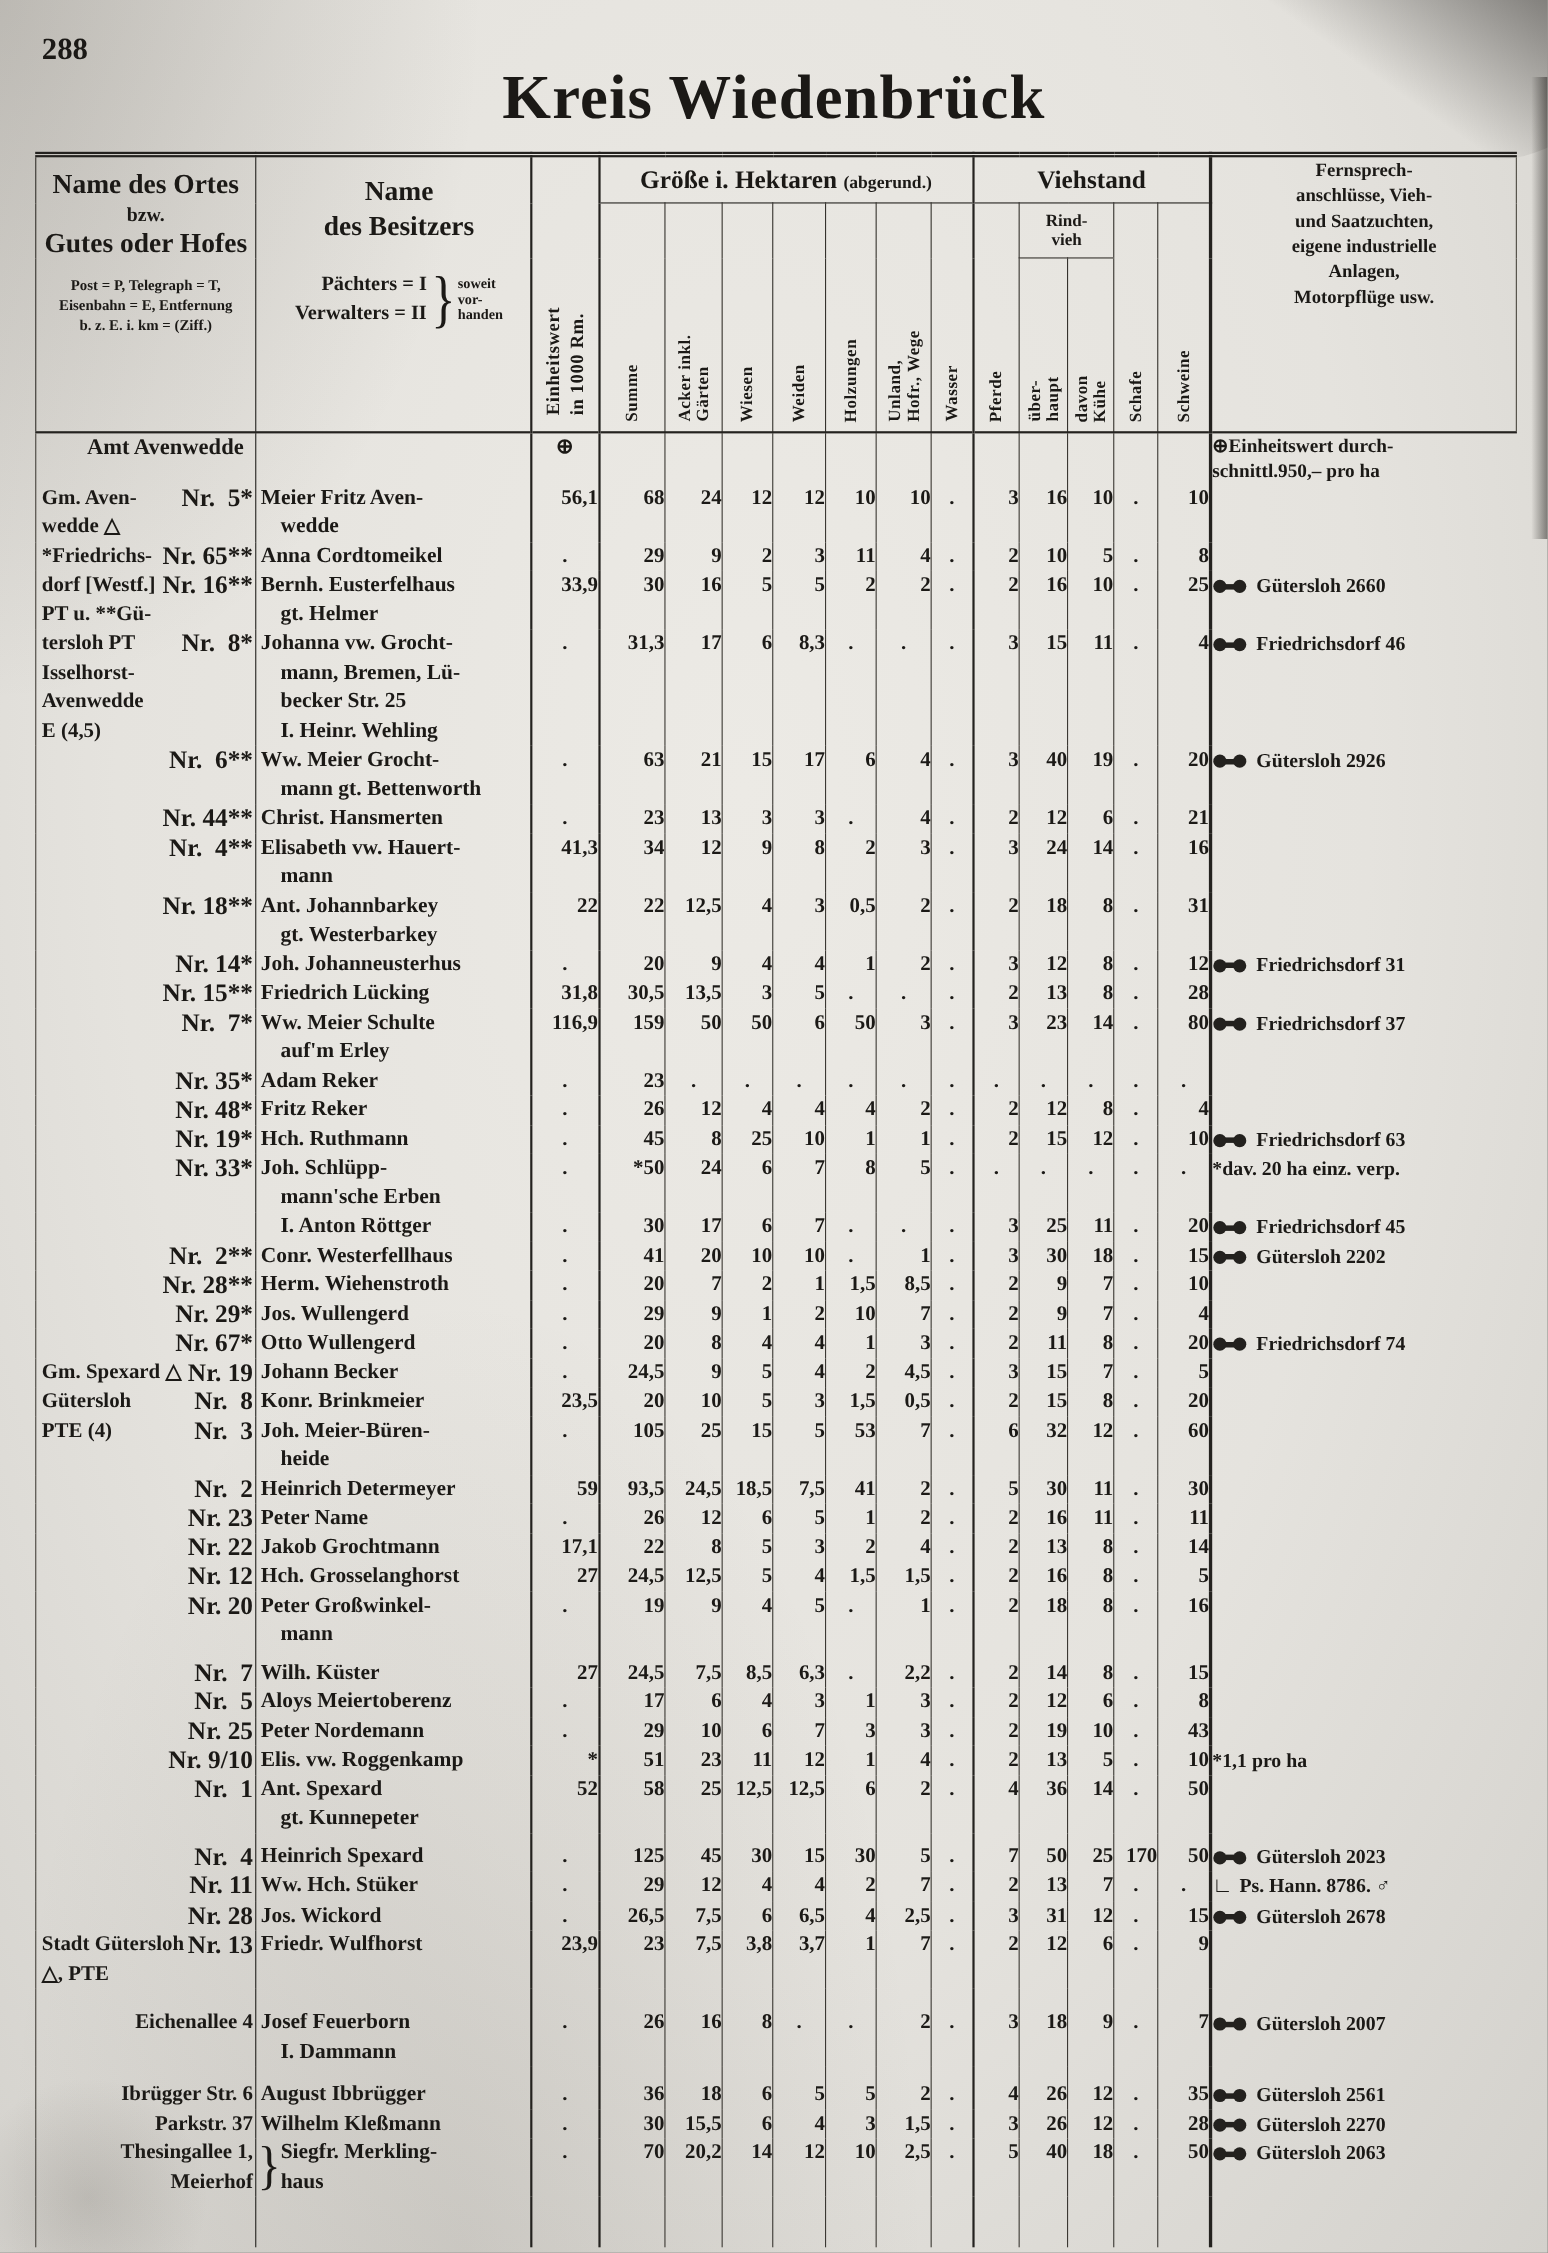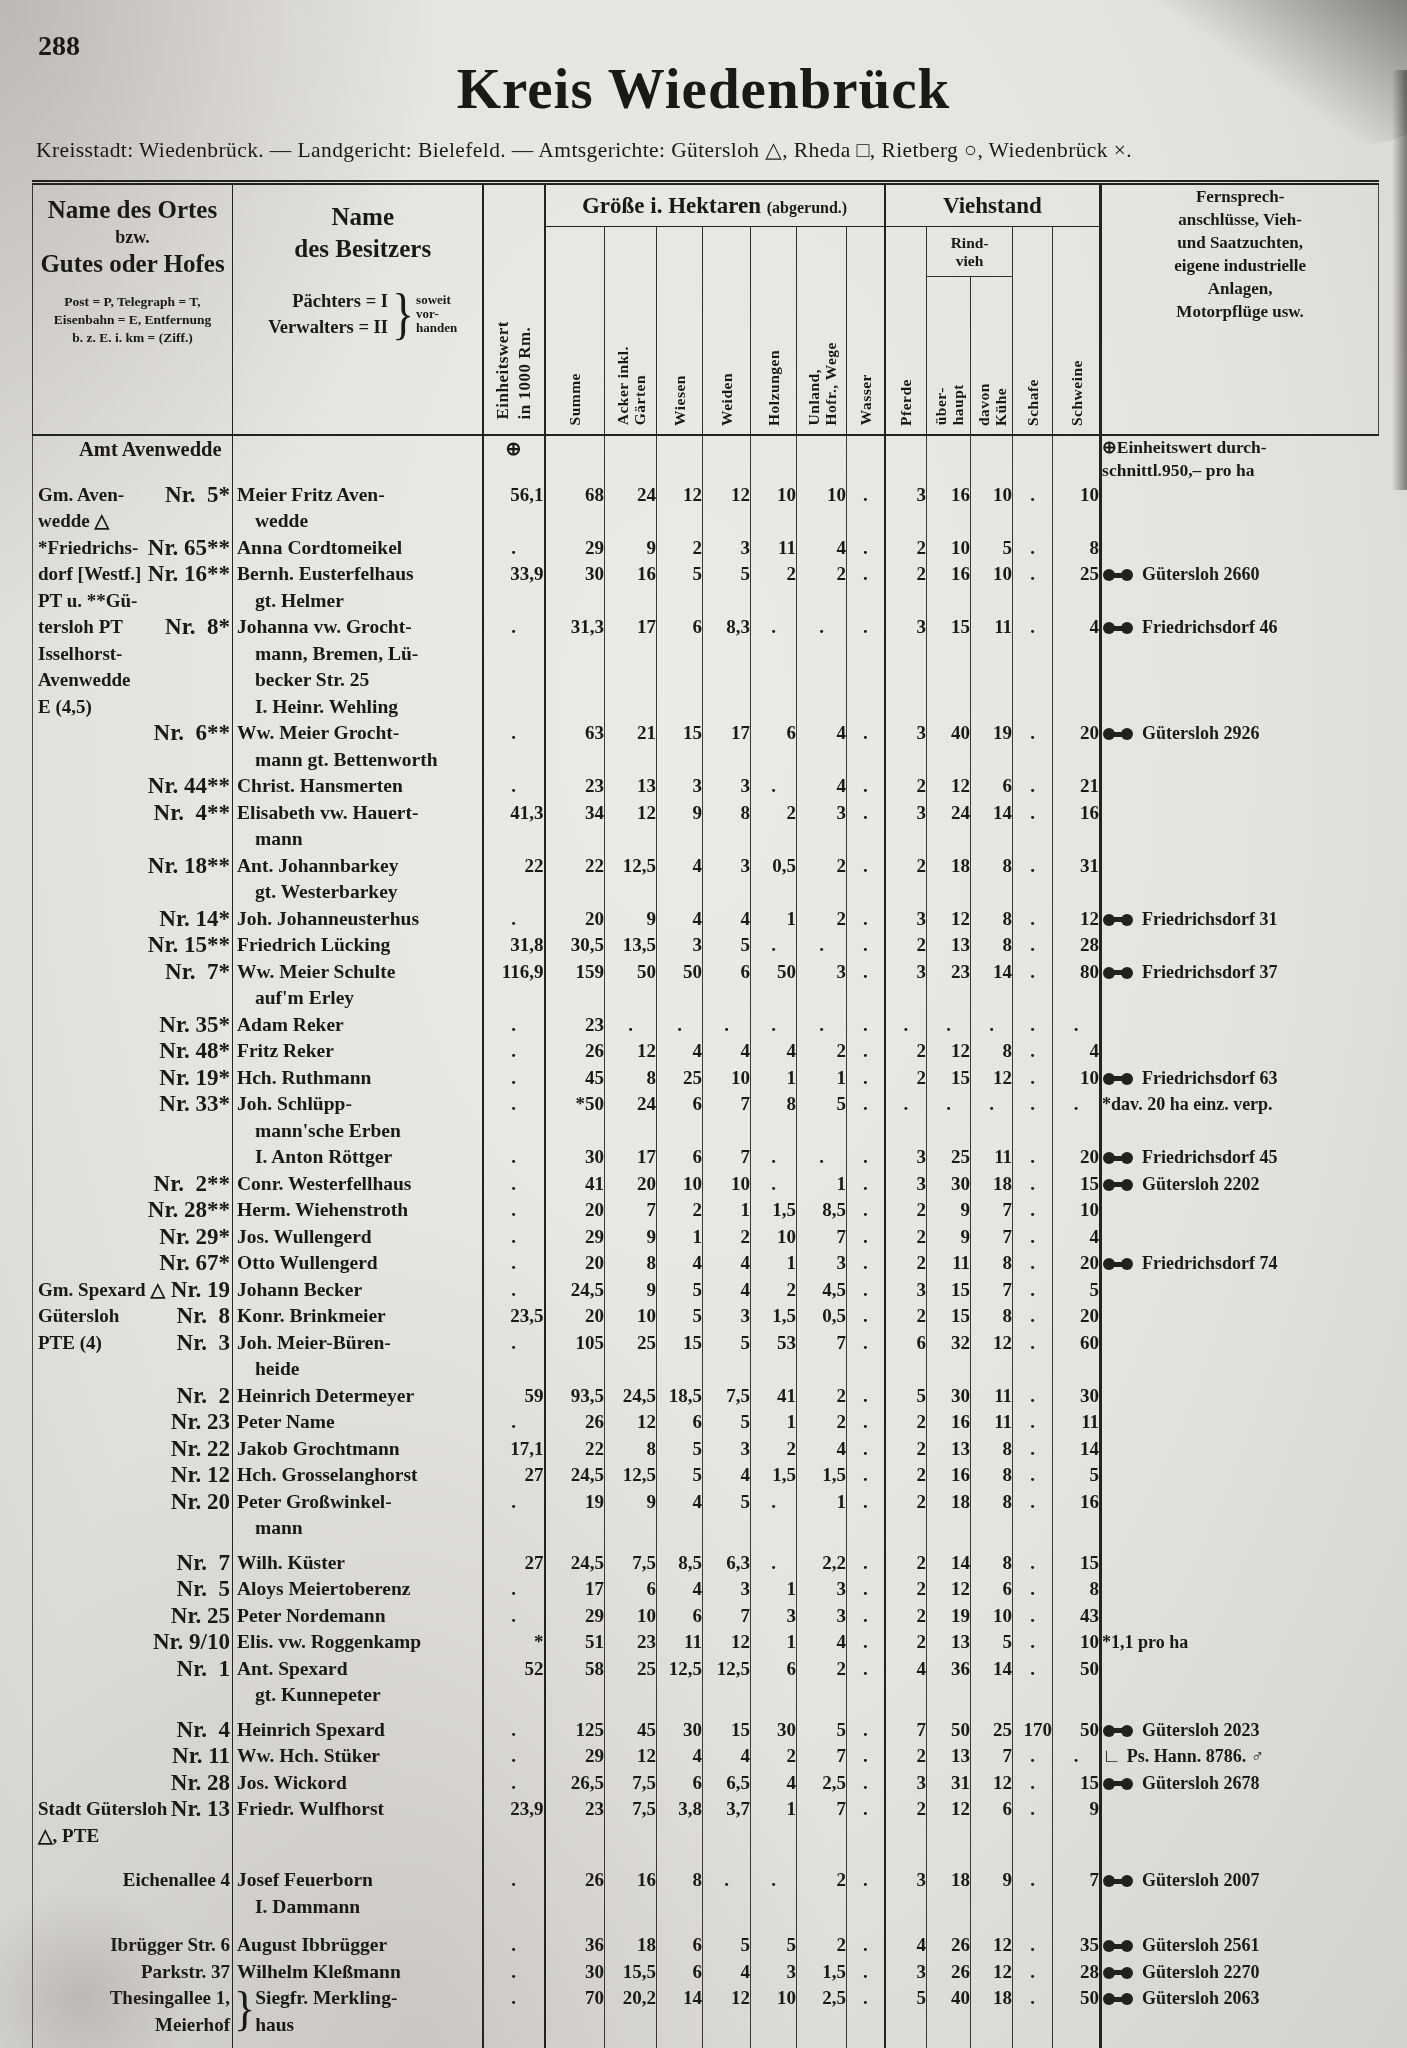--- a/index.html
+++ b/index.html
@@ -92,21 +92,20 @@
 </head>
 <body>
 
 <div class="paper">
   <div class="smudge-tr"></div>
   <div class="band-right"></div>
   <div class="smudge-bl"></div>
 
   <div class="pageno">288</div>
   <h1 class="title">Kreis Wiedenbrück</h1>
-  <div class="subtitle">Kreisstadt: Wiedenbrück. — Landgericht: Bielefeld. — Amtsgerichte: Gütersloh △, Rheda □, Rietberg ○, Wiedenbrück ×.</div>
 
   <table class="reg">
     <colgroup>
       <col style="width:200px">
         <col style="width:250px">
         <col style="width:62px">
       <col style="width:60px">
         <col style="width:52px">
         <col style="width:46px">
         <col style="width:48px">

